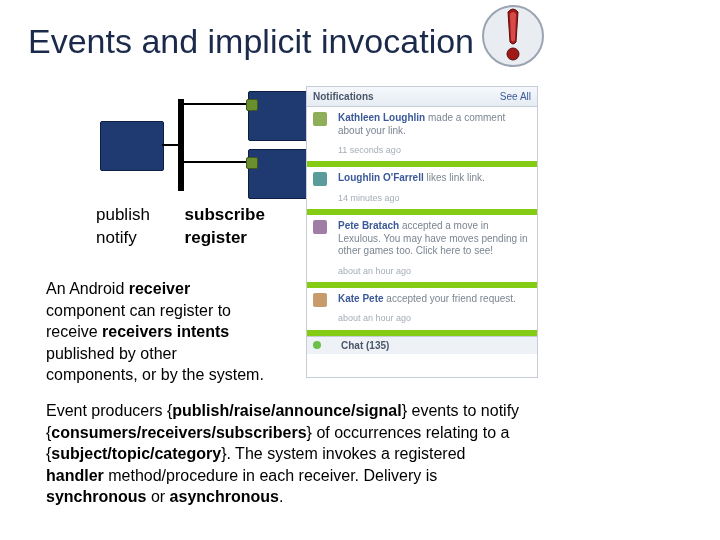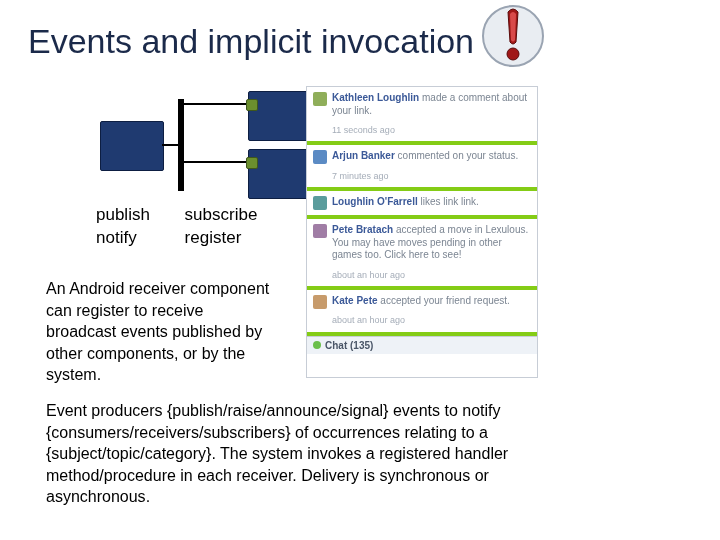--- a/index.html
+++ b/index.html
@@ -17,38 +17,38 @@
   .dot{position:absolute;width:10px;height:10px;background:#6b8f2e;border:1px solid #3f571b;border-radius:2px}
   .d1{left:146px;top:14px}
   .d2{left:146px;top:72px}
   .line{position:absolute;background:#000;height:2px}
   .lh{left:62px;top:59px;width:16px}
   .lf1{left:84px;top:18px;width:62px}
   .lf2{left:84px;top:76px;width:62px}
   .labels{position:absolute;left:96px;top:204px;font-size:17px;line-height:1.35}
   .labels .col{display:inline-block;vertical-align:top}
   .labels .col+.col{margin-left:30px}
-  .labels b{font-weight:400}
+  .labels b{font-weight:700}
   .para1{position:absolute;left:46px;top:278px;right:298px;font-size:16px;line-height:1.35}
   .para2{position:absolute;left:46px;top:400px;right:48px;font-size:16px;line-height:1.35}
-  .b{font-weight:400}
+  .b{font-weight:700}
   
   .panel{position:absolute;right:30px;top:86px;width:230px;height:290px;border:1px solid #c7cdd6;background:#fff;font-size:10px;color:#3b4754}
   .phead{background:linear-gradient(#f5f8fc,#e6ecf3);border-bottom:1px solid #c7cdd6;padding:4px 6px;font-weight:700;color:#4a5668;display:flex;justify-content:space-between;align-items:center}
   .phead a{color:#3b5998;font-weight:400;text-decoration:none}
-  .item{display:flex;gap:5px;padding:5px 6px;border-bottom:4px solid #84cc16}
+  .item{display:flex;gap:11px;padding:5px 6px;border-bottom:6px solid #84cc16}
   .av{width:14px;height:14px;background:#8fae5a;flex:0 0 14px;border-radius:2px}
   .av.b2{background:#5b8bc4}
   .av.b3{background:#5a9c9c}
   .av.b4{background:#a07da5}
   .av.b5{background:#c79b6b}
   .itext{flex:1;line-height:1.25;color:#7b8592}
   .itext .nm{color:#3b5998;font-weight:700}
   .itext .tm{display:block;color:#a5adb8;font-size:9px;margin-top:8px}
-  .chat{border-top:1px solid #c7cdd6;background:#eef2f7;padding:3px 6px;display:flex;align-items:center;gap:4px;font-size:10px;color:#4a5668;font-weight:700}
+  .chat{border-top:1px solid #c7cdd6;background:#eef2f7;padding:3px 6px;display:flex;align-items:center;gap:20px;font-size:10px;color:#4a5668;font-weight:700}
   .chatdot{width:8px;height:8px;background:#6bbf4b;border-radius:50%}
 </style>
 </head>
 <body>
 <div class="slide">
 
 <div class="title">Events and implicit invocation</div>
 
 <div class="attn">
   <svg width="78" height="78" viewBox="0 0 78 78">
@@ -76,39 +76,39 @@
     <span>publish</span><br>
     <span>notify</span>
   </span>
   <span class="col">
     <b>subscribe</b><br>
     <b>register</b>
   </span>
 </div>
 
 <div class="para1">
-  <span>An Android </span><span class="b">receiver</span><span> component can register to receive </span><span class="b">broadcast events</span><span> published by other components, or by the system.</span>
+  <span>An Android </span><span class="b">receiver</span><span> component can register to receive </span><span class="b">receivers intents</span><span> published by other components, or by the system.</span>
 </div>
 
 <div class="para2">
   <span>Event producers {</span><span class="b">publish/raise/announce/signal</span><span>} events to notify {</span><span class="b">consumers/receivers/subscribers</span><span>} of occurrences relating to a {</span><span class="b">subject/topic/category</span><span>}.  The system invokes a registered </span><span class="b">handler</span><span> method/procedure in each receiver.  Delivery is </span><span class="b">synchronous</span><span> or </span><span class="b">asynchronous</span><span>.</span>
 </div>
 
 <div class="panel">
+  <div class="phead">
+    <span>Notifications</span>
+    <a href="#">See All</a>
+  </div>
   <div class="item">
     <div class="av"></div>
     <div class="itext"><span class="nm">Kathleen Loughlin</span><span> made a comment about your link.</span><span class="tm">11 seconds ago</span></div>
   </div>
   <div class="item">
-    <div class="av b2"></div>
-    <div class="itext"><span class="nm">Arjun Banker</span><span> commented on your status.</span><span class="tm">7 minutes ago</span></div>
-  </div>
-  <div class="item">
     <div class="av b3"></div>
-    <div class="itext"><span class="nm">Loughlin O'Farrell</span><span> likes link link.</span></div>
+    <div class="itext"><span class="nm">Loughlin O'Farrell</span><span> likes link link.</span><span class="tm">14 minutes ago</span></div>
   </div>
   <div class="item">
     <div class="av b4"></div>
     <div class="itext"><span class="nm">Pete Bratach</span><span> accepted a move in Lexulous. You may have moves pending in other games too. Click here to see!</span><span class="tm">about an hour ago</span></div>
   </div>
   <div class="item">
     <div class="av b5"></div>
     <div class="itext"><span class="nm">Kate Pete</span><span> accepted your friend request.</span><span class="tm">about an hour ago</span></div>
   </div>
   <div class="chat">

